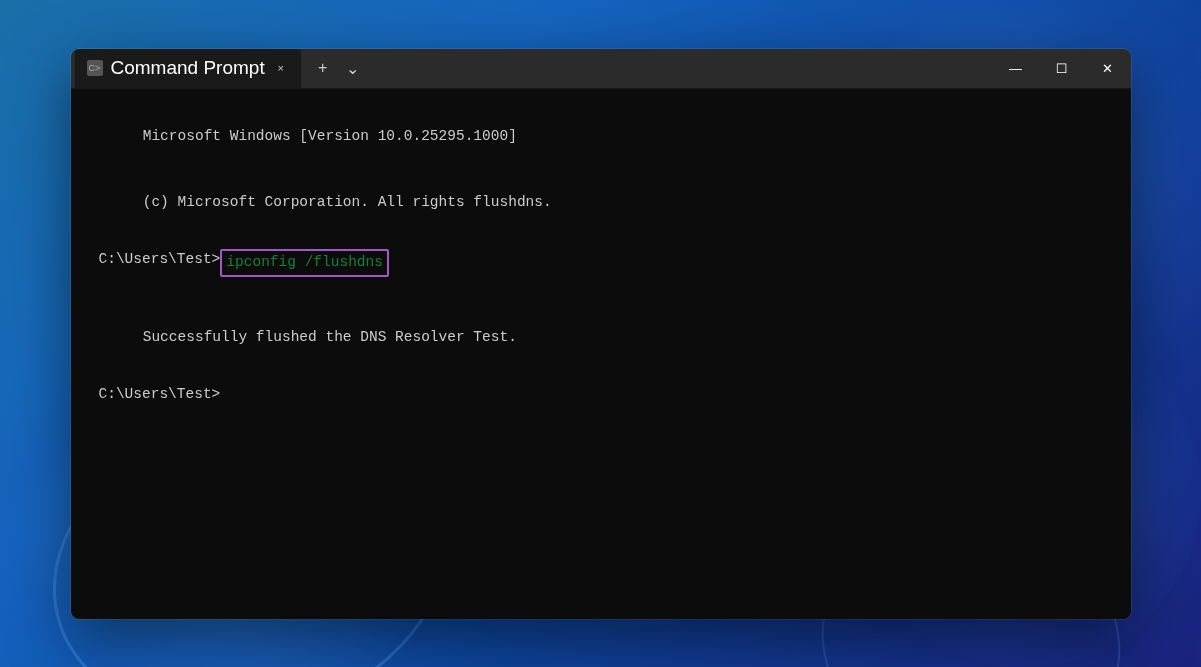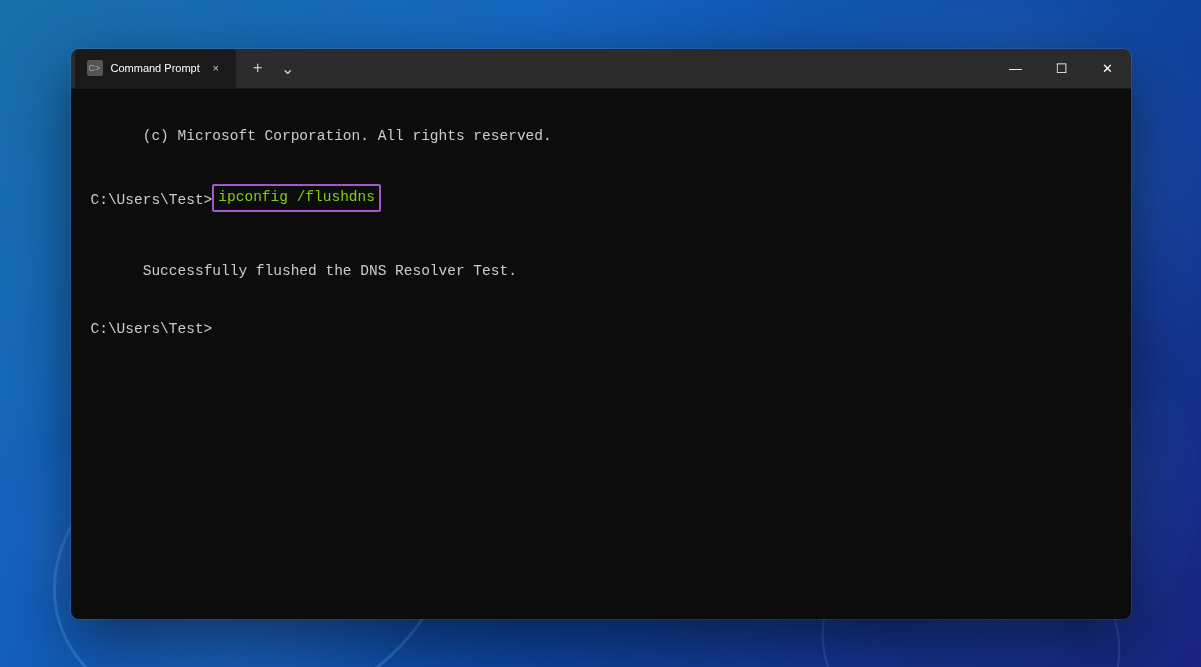--- a/index.html
+++ b/index.html
@@ -129,21 +129,21 @@
       display: flex;
       align-items: center;
       justify-content: center;
       font-size: 9px;
       color: #aaa;
       flex-shrink: 0;
     }
 
     .tab-title {
       flex: 1;
-      font-size: 11px;
+      font-size: 19px;
     }
 
     .tab-close {
       width: 16px;
       height: 16px;
       display: flex;
       align-items: center;
       justify-content: center;
       border-radius: 3px;
       font-size: 11px;
@@ -202,29 +202,30 @@
       line-height: 1.5;
       white-space: pre;
     }
 
     .spacer {
       height: 14px;
     }
 
     .command-line {
       display: flex;
-      align-items: flex-end;
+      align-items: flex-start;
+      margin-left: 8px;
     }
 
     .prompt {
       color: #cccccc;
     }
 
     .command-highlighted {
-      color: #84cc16;
+      color: #15803d;
       border: 2px solid #a259c7;
       padding: 1px 4px;
       border-radius: 2px;
       background: transparent;
     }
   </style>
 </head>
 <body>
 
 <div class="bg-decoration">
@@ -253,21 +254,24 @@
     </div>
     <div class="window-controls">
       <div class="win-btn">—</div>
       <div class="win-btn">☐</div>
       <div class="win-btn close">✕</div>
     </div>
   </div>
 
   <div class="terminal">
     <div class="terminal-line">
-      <span>(c) Microsoft Corporation. All rights reserved.</span>
+      <span>Microsoft Windows [Version 10.0.25295.1000]</span>
+    </div>
+    <div class="terminal-line">
+      <span>(c) Microsoft Corporation. All rights flushdns.</span>
     </div>
     <div class="spacer"></div>
     <div class="terminal-line command-line">
       <span class="prompt">C:\Users\Test&gt;</span><span class="command-highlighted">ipconfig /flushdns</span>
     </div>
     <div class="spacer"></div>
     <div class="spacer"></div>
     <div class="terminal-line">
       <span>Successfully flushed the DNS Resolver Test.</span>
     </div>

